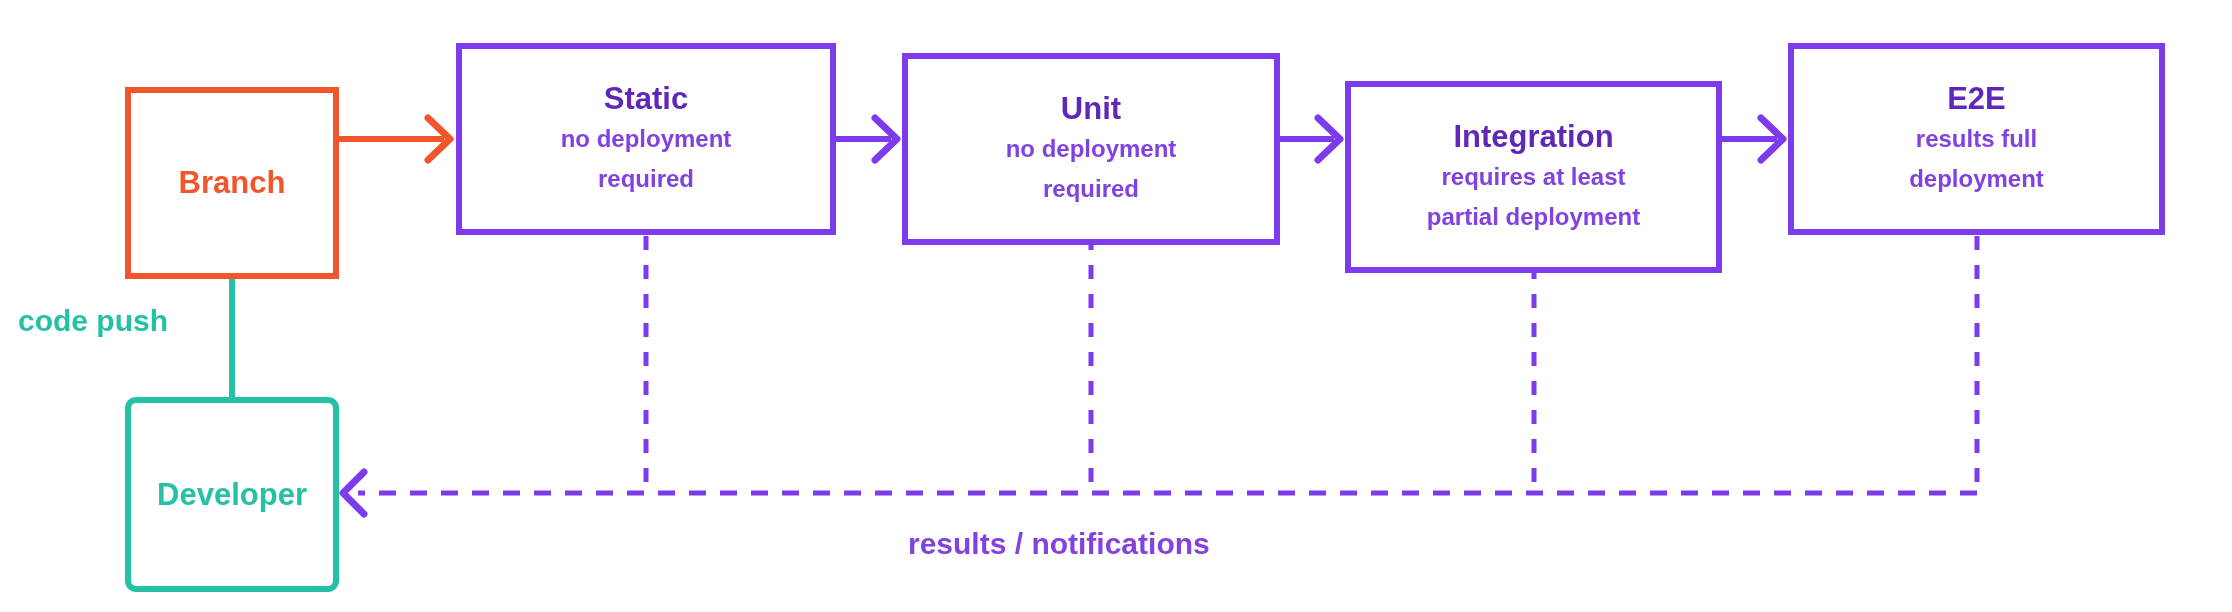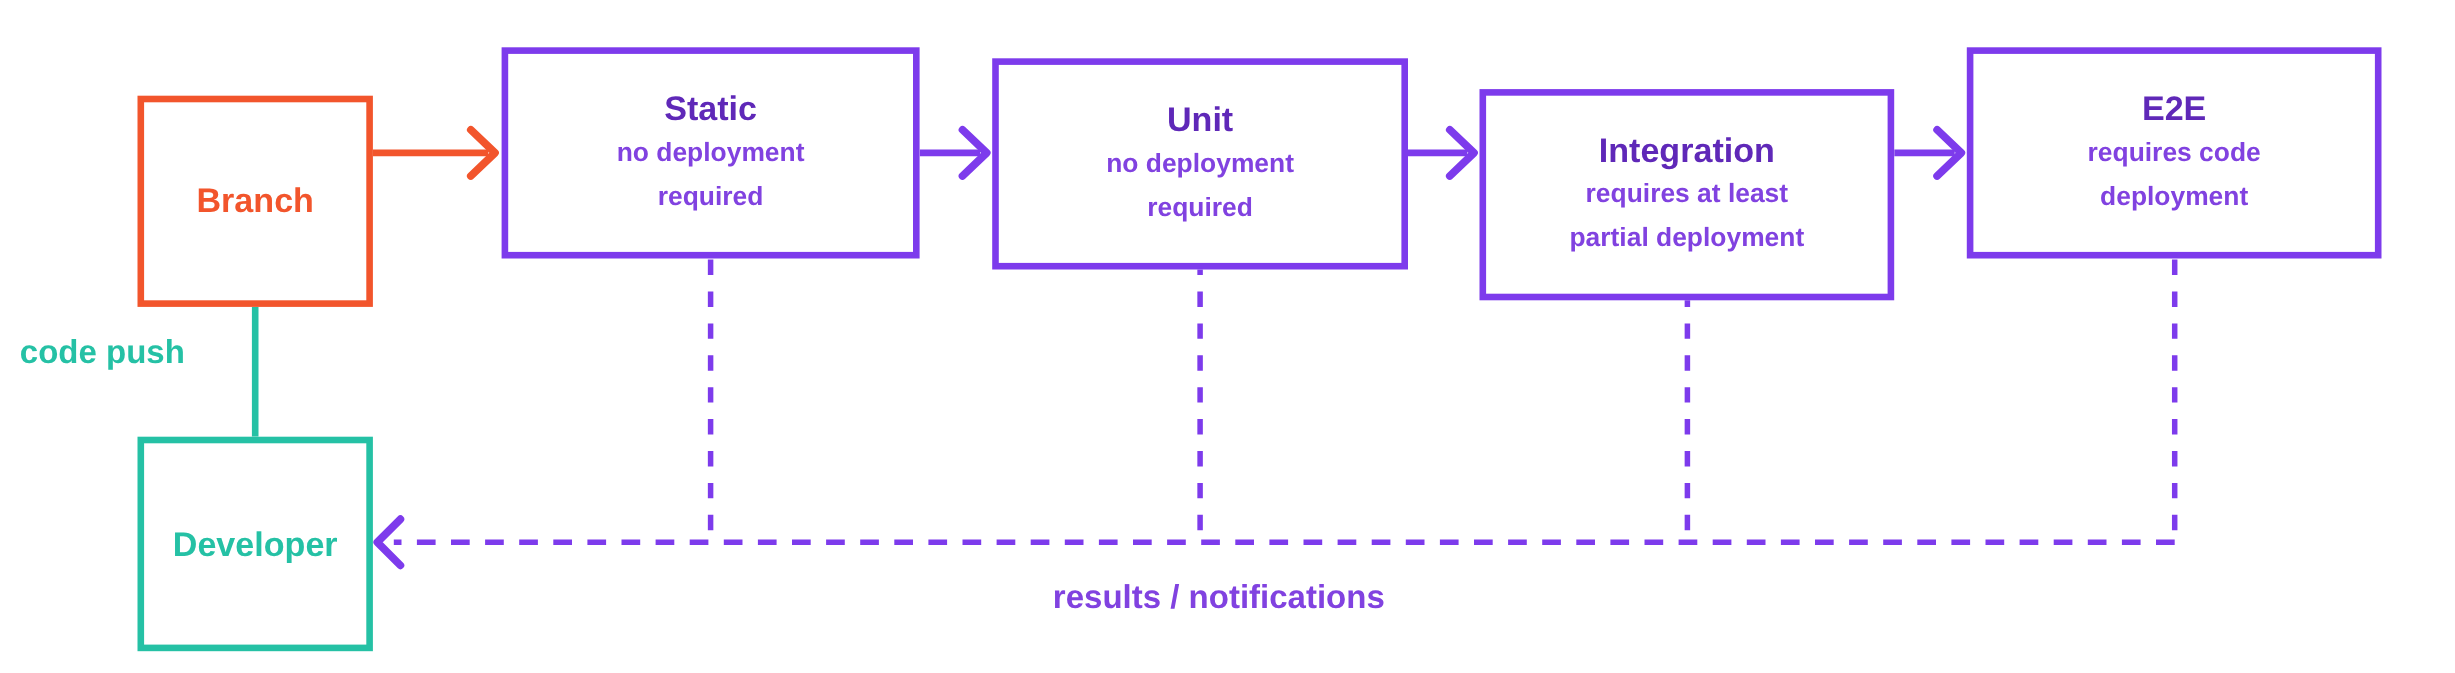--- a/index.html
+++ b/index.html
@@ -52,21 +52,21 @@
     white-space: pre-line;
   }
 
   .node-orange { border-color: var(--color-orange); }
   .node-orange .title { color: var(--color-orange); }
 
   .node-purple { border-color: var(--color-purple); }
   .node-purple .title { color: var(--color-purple-dark); }
   .node-purple .subtitle { color: var(--color-purple-mid); }
 
-  .node-teal { border-color: var(--color-teal); }
+  .node-teal { border-color: var(--color-teal); border-radius: 11px; }
   .node-teal .title { color: var(--color-teal); }
 
   .edge-label {
     position: absolute;
     font-size: 30px;
     font-weight: bold;
   }
   .label-teal { color: var(--color-teal); }
   .label-purple { color: var(--color-purple-mid); }
 
@@ -135,25 +135,25 @@
   </div>
 
   <div class="node node-purple" style="left:1345px; top:43px; width:377px; height:192px;margin-top:38px;">
     <div class="title">Integration</div>
     <div class="subtitle">requires at least
 partial deployment</div>
   </div>
 
   <div class="node node-purple" style="left:1788px; top:43px; width:377px; height:192px;">
     <div class="title">E2E</div>
-    <div class="subtitle">requires code
+    <div class="subtitle">results full
 deployment</div>
   </div>
 
   <div class="node node-teal" style="left:125px; top:397px; width:214px; height:195px;">
     <div class="title">Developer</div>
   </div>
 
   <div class="edge-label label-teal" style="left:18px; top:304px; width:200px; text-align:left;">code push</div>
 
-  <div class="edge-label label-purple" style="left:908px; top:527px; width:400px; text-align:center;">results / notifications</div>
+  <div class="edge-label label-purple" style="left:908px; top:527px; width:400px; text-align:left;">results / notifications</div>
 
 </div>
 
 </body></html>

